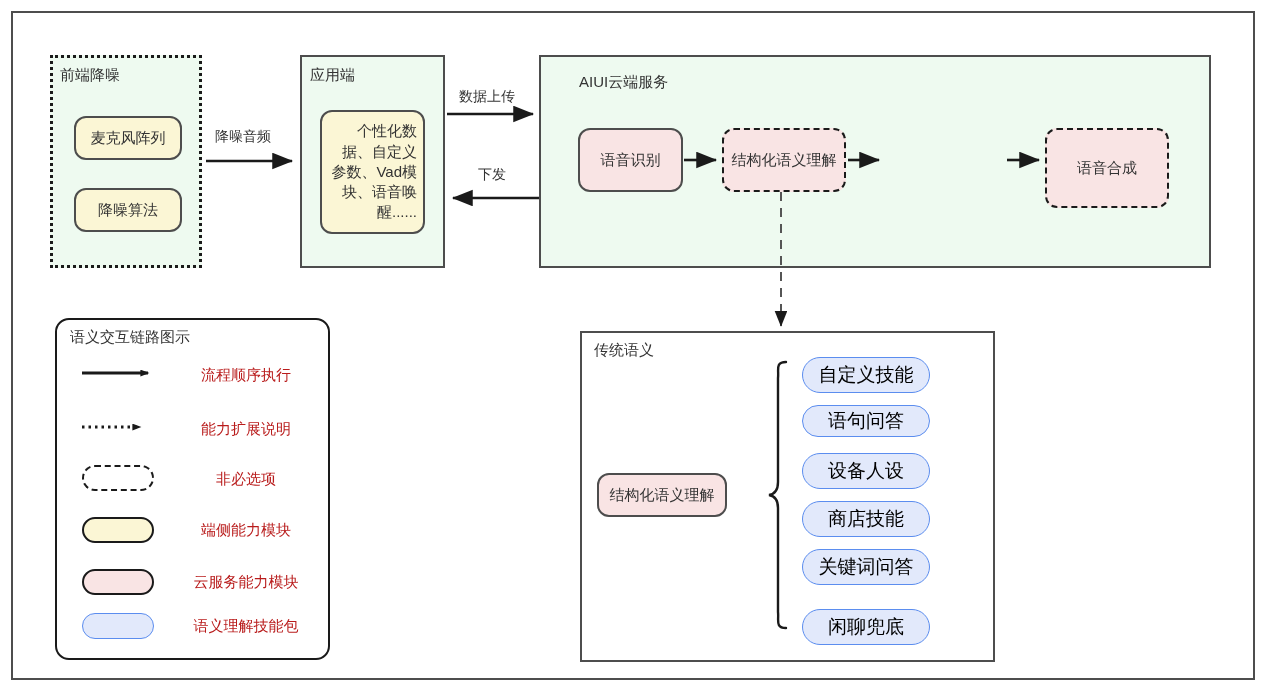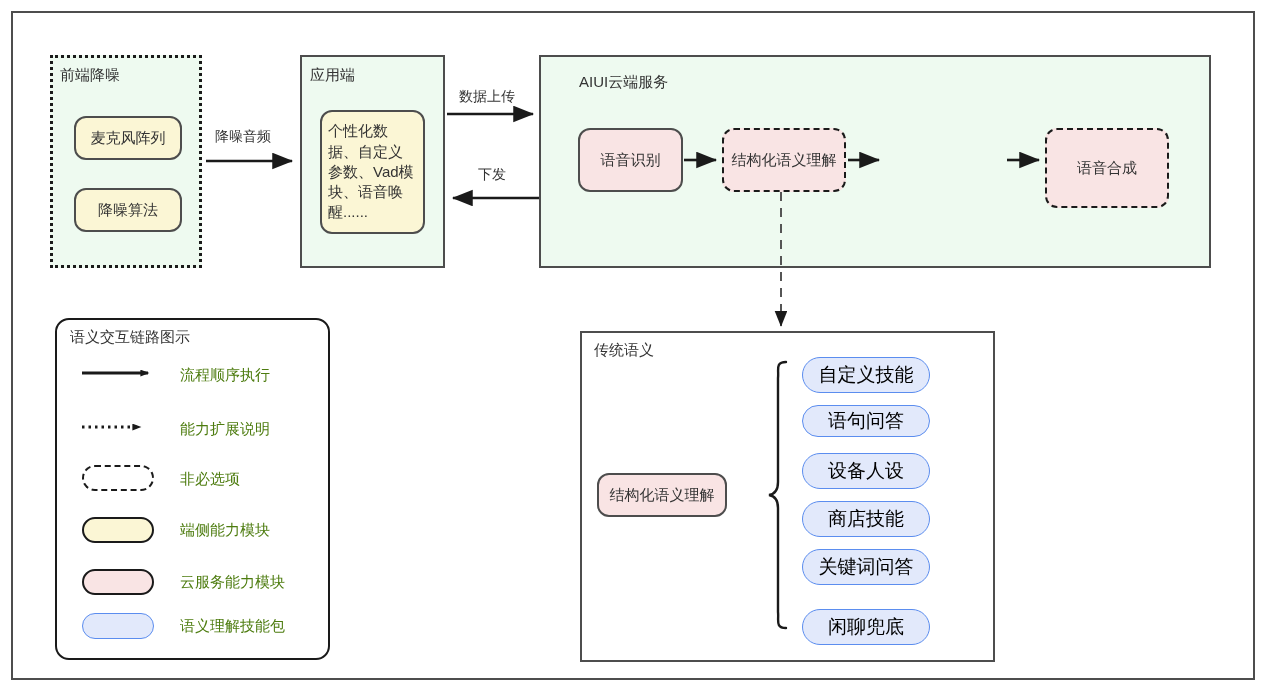--- a/index.html
+++ b/index.html
@@ -6,21 +6,21 @@
   body{width:1266px;height:691px;position:relative;overflow:hidden;
        font-family:"Liberation Sans","DejaVu Sans",sans-serif;color:#333333;}
 
   #canvas{position:absolute;left:0;top:0;width:1266px;height:691px;}
 
   .outer-frame{position:absolute;left:11px;top:11px;width:1244px;height:669px;
        border:2px solid #4d4d4d;box-sizing:border-box;background:#ffffff;}
 
   
   .box{position:absolute;box-sizing:border-box;display:flex;align-items:center;
-       justify-content:center;text-align:left;line-height:1.35;}
+       justify-content:center;text-align:right;line-height:1.35;}
 
   .group-green{background:#eefaf0;border:2px solid #4d4d4d;}
   .group-dotted{background:#eefaf0;border:3px dotted #1a1a1a;}
   .group-plain{background:#ffffff;border:2px solid #4d4d4d;}
 
   .group-title{position:absolute;font-size:15px;color:#333;white-space:nowrap;}
 
   .pill-yellow{background:#fbf6d5;border:2px solid #4d4d4d;border-radius:12px;
        font-size:15px;color:#333;}
   .pill-pink{background:#f9e4e4;border:2px solid #4d4d4d;border-radius:12px;
@@ -29,22 +29,22 @@
        font-size:15px;color:#333;}
   .pill-blue{background:#e2e9fb;border:1.6px solid #5b8def;border-radius:18px;
        font-size:19px;color:#000000;}
 
   .label{position:absolute;font-size:14px;color:#333;white-space:nowrap;}
 
   
   .legend-box{position:absolute;left:55px;top:318px;width:275px;height:342px;
        background:#ffffff;border:2px solid #1a1a1a;border-radius:14px;box-sizing:border-box;}
   .legend-title{position:absolute;left:70px;top:328px;font-size:15px;color:#333;}
-  .legend-row-text{position:absolute;font-size:15px;color:#4d7c0f;white-space:nowrap;
-       text-align:left;font-family:Liberation Serif, serif;}
+  .legend-row-text{position:absolute;font-size:15px;color:#b91c1c;white-space:nowrap;
+       text-align:center;font-family:Liberation Serif, serif;}
   .legend-swatch{position:absolute;box-sizing:border-box;}
   .sw-yellow{background:#fbf6d5;border:2px solid #1a1a1a;border-radius:13px;}
   .sw-pink{background:#f9e4e4;border:2px solid #1a1a1a;border-radius:13px;}
   .sw-blue{background:#e2e9fb;border:1.6px solid #5b8def;border-radius:13px;}
   .sw-dashed{background:transparent;border:2px dashed #1a1a1a;border-radius:13px;}
 
   svg.ov{position:absolute;left:0;top:0;width:1266px;height:691px;
          pointer-events:none;overflow:visible;}
 </style>
 </head>

